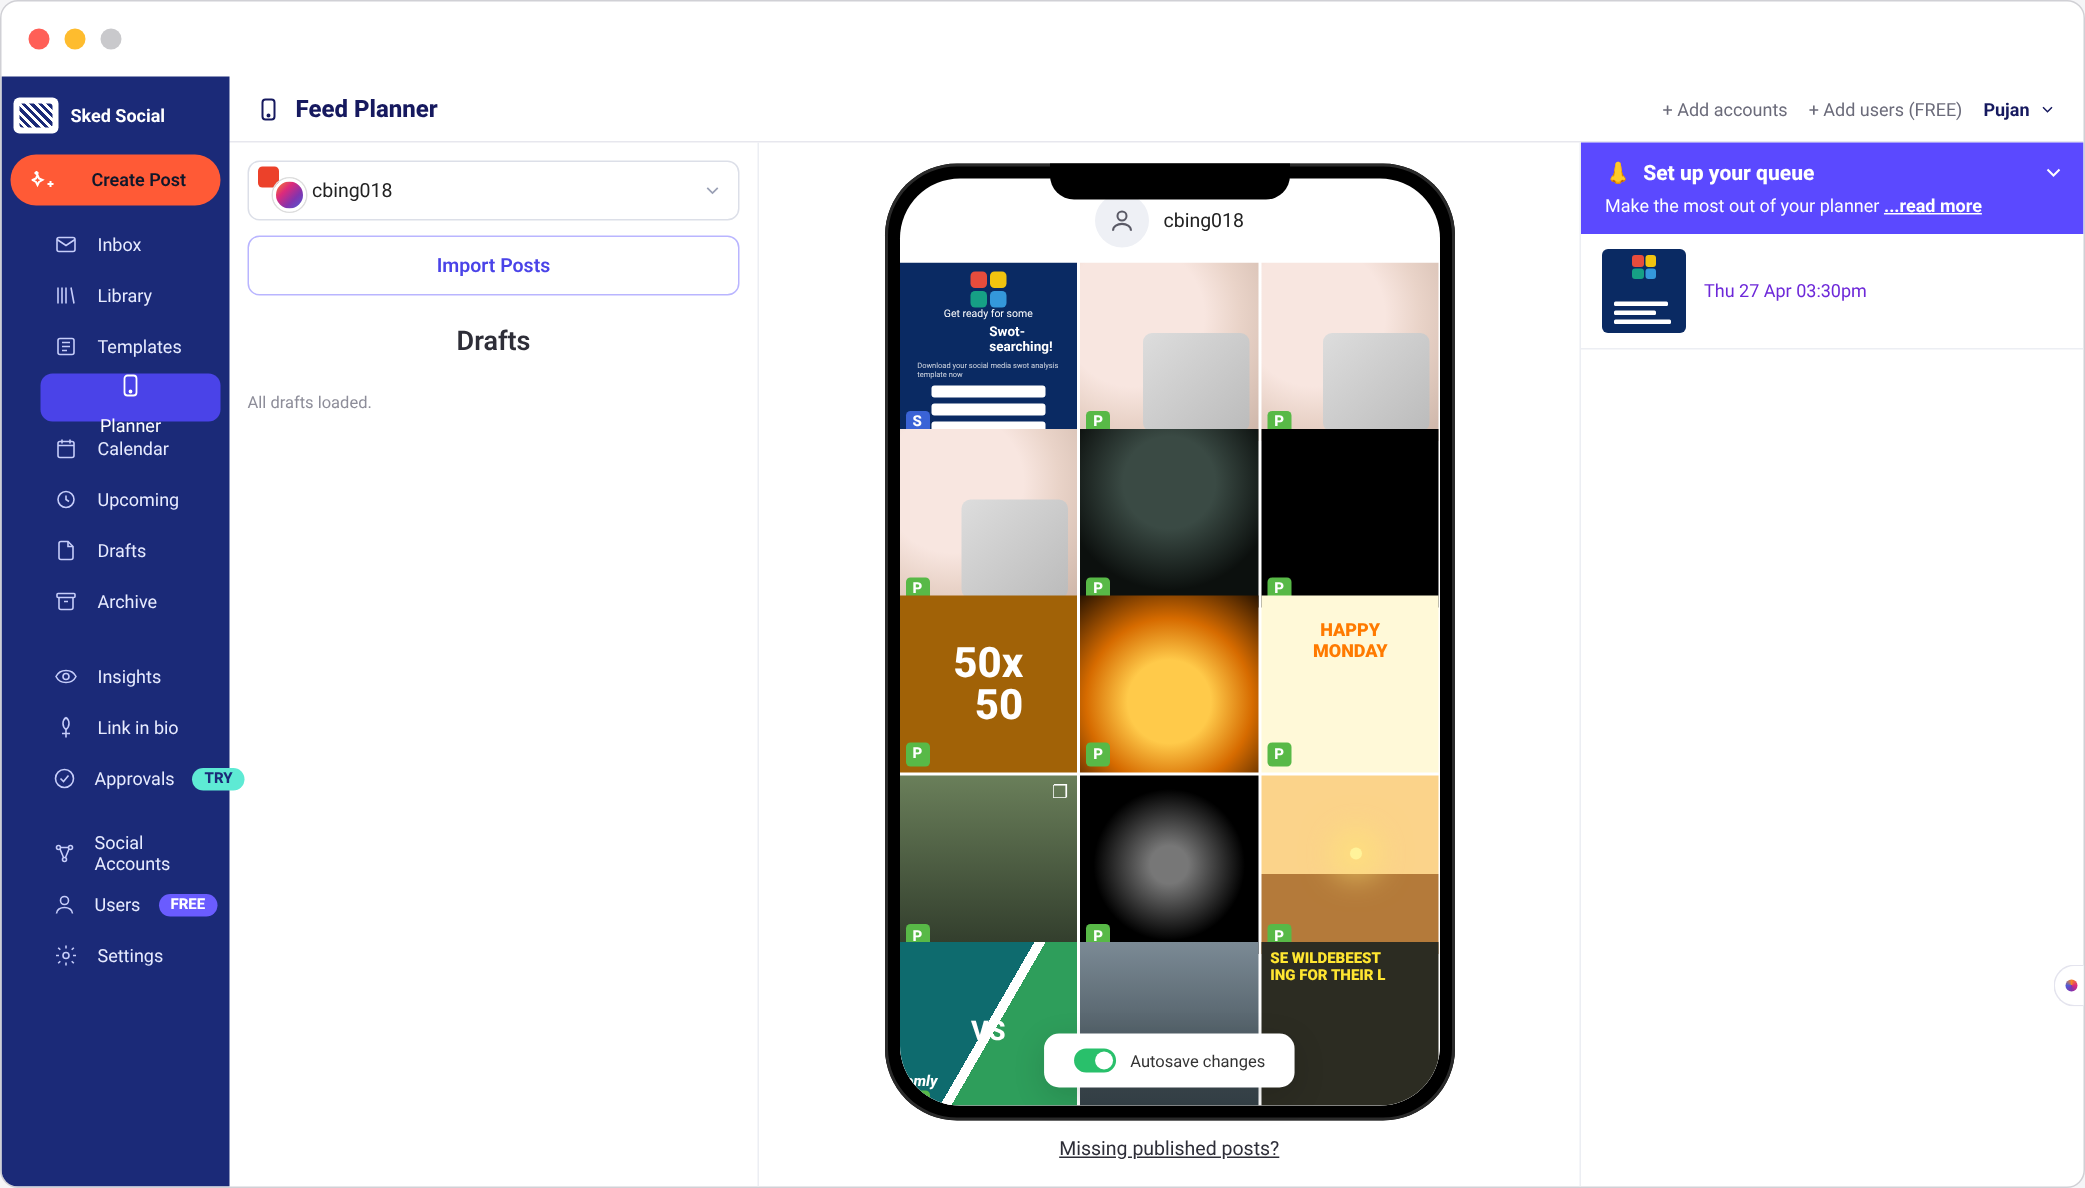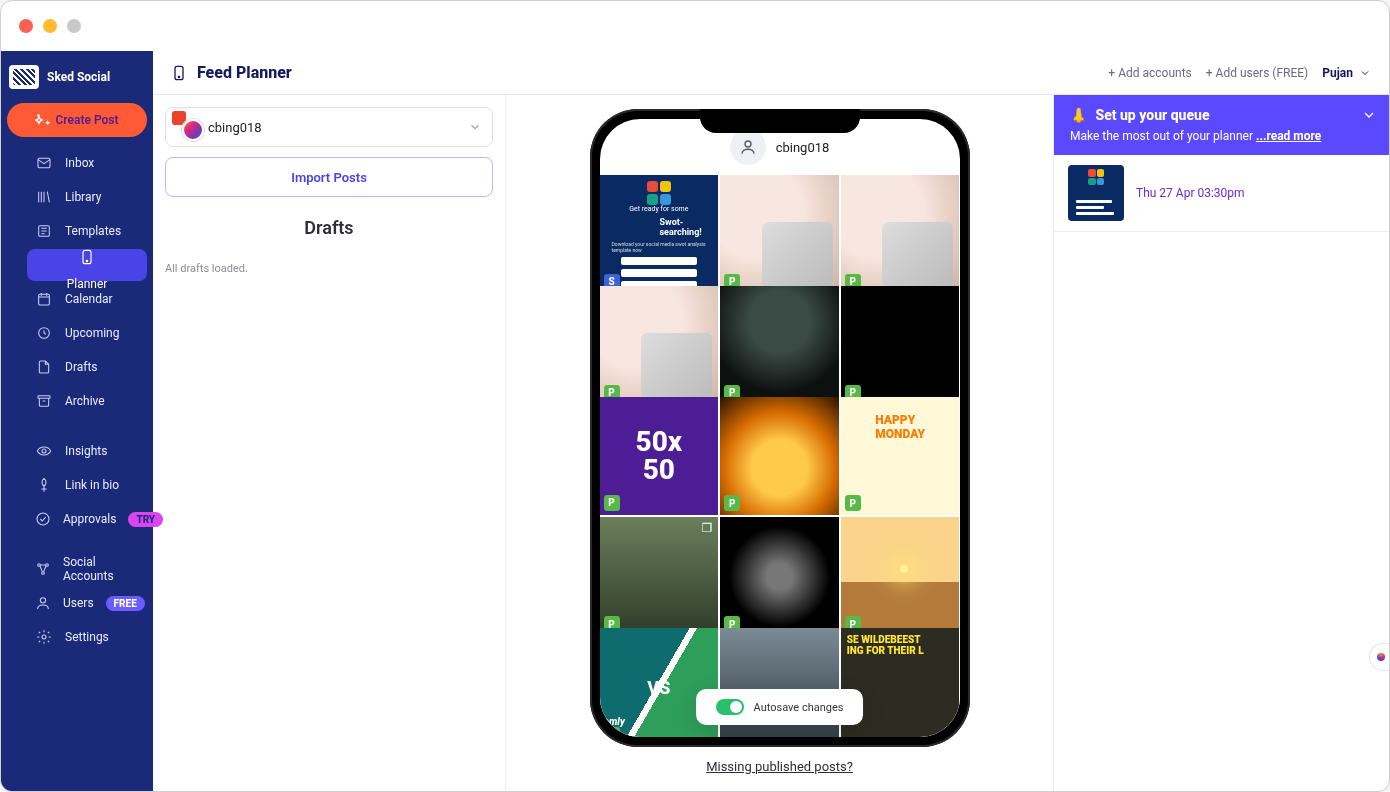--- a/index.html
+++ b/index.html
@@ -15,30 +15,30 @@
 
 .app { flex: 1; display: flex; min-height: 0; }
 
 
 .sidebar { width: 152px; background: #1b2a78; color: #fff; display: flex; flex-direction: column; padding-top: 4px; font-size: 12px; border-radius: 0; position: relative; }
 .brand-row { display: flex; align-items: center; gap: 8px; padding: 10px 12px 14px 8px; }
 .brand-logo { width: 30px; height: 24px; background: #fff; border-radius: 4px; position: relative; }
 .brand-logo::before { content:""; position:absolute; inset:4px; background: repeating-linear-gradient(45deg,#1b2a78 0 2px, transparent 2px 4px); border-radius:2px;}
 .brand-name { font-weight: 700; font-size: 12px; color: #fff; }
 
-.create-post { margin: 0 6px 10px 6px; background: #ff5a36; color: #4c1d95; border: none; border-radius: 20px; height: 34px; display: flex; align-items: center; justify-content: center; padding: 0 14px; gap: 4px; font-size: 12px; font-weight: 600; cursor: pointer; }
+.create-post { margin: 0 6px 10px 6px; background: #ff5a36; color: #0f172a; border: none; border-radius: 20px; height: 34px; display: flex; align-items: center; justify-content: flex-start; padding: 0 14px; gap: 24px; font-size: 12px; font-weight: 600; cursor: pointer; }
 .create-post .cp-icon { width: 16px; height: 16px; display:flex; align-items:center; justify-content:center; }
 
 .nav { display: flex; flex-direction: column; gap: 2px; padding: 0 6px; margin-left: 20px; }
 .nav-item { display: flex; align-items: center; gap: 12px; height: 32px; padding: 0 8px; border-radius: 8px; cursor: pointer; color: #e7ebff; font-size: 12px; }
 .nav-item .ni-icon { width: 18px; height: 18px; display:flex; align-items:center; justify-content:center; color:#c6cdfa; }
 .nav-item.active { background: #4a43e8; color: #fff; flex-direction: column; }
 .nav-item.active .ni-icon { color: #fff; }
 .nav-sep { height: 14px; }
-.nav-pill { background: #d946ef; color: #1b2a78; border-radius: 10px; padding: 2px 8px; font-size: 10px; font-weight: 800; }
+.nav-pill { background: #5eead4; color: #1b2a78; border-radius: 10px; padding: 2px 8px; font-size: 10px; font-weight: 800; }
 .nav-pill.purple { background: #6a5cff; color: #fff; }
 
 
 .main { flex: 1; display: flex; flex-direction: column; min-width: 0; }
 
 .topbar { height: 44px; border-bottom: 1px solid #e7e7ee; display: flex; align-items: center; padding: 0 18px; gap: 14px; }
 .topbar .page-title { display:flex; align-items:center; gap:10px; color:#16195f; font-weight:800; font-size:16px; }
 .topbar .spacer { flex:1; }
 .topbar .link { color:#6b6b7a; font-size:12px; cursor:pointer; }
 .topbar .user-menu { color:#16195f; font-weight:700; font-size:12px; display:flex; align-items:center; gap:6px; cursor:pointer;}
@@ -85,24 +85,24 @@
 .c1 .logo4 { position:absolute; top:6px; left:50%; transform:translateX(-50%); width:24px; height:24px; display:grid; grid-template-columns:1fr 1fr; grid-template-rows:1fr 1fr; gap:2px;}
 .c1 .logo4 span:nth-child(1){background:#e74c3c;border-radius:3px;}
 .c1 .logo4 span:nth-child(2){background:#f1c40f;border-radius:3px;}
 .c1 .logo4 span:nth-child(3){background:#16a085;border-radius:3px;}
 .c1 .logo4 span:nth-child(4){background:#3498db;border-radius:3px;}
 
 .c-hand { background: radial-gradient(circle at 30% 30%, #f8e6e0 0 40%, #e9d3c8 60%, #cbb3a6 100%); }
 .c-hand::before{content:"";position:absolute;right:6px;bottom:6px;width:60%;height:55%;background:linear-gradient(135deg,#ddd,#bbb);border-radius:6px;}
 .c-dark { background:#000; }
 .c-soldier { background: radial-gradient(circle at 50% 30%, #3a4a44 0 30%, #0c100e 70%); }
-.c-5050 { background:#4c1d95; color:#fff; display:flex; align-items:center; justify-content:center; font-size:28px; font-weight:800; line-height:1; text-align:center;}
+.c-5050 { background:#a16207; color:#fff; display:flex; align-items:center; justify-content:center; font-size:28px; font-weight:800; line-height:1; text-align:right;}
 .c-fire { background: radial-gradient(circle at 50% 60%, #ffca4a 0 30%, #d66b00 60%, #2a1400 100%); }
 .c-monday { background:#fff9d8; display:flex; align-items:flex-start; justify-content:center; padding-top:16px; }
-.c-monday span { color:#ff7a00; font-weight:900; font-size:12px; text-align:left; }
+.c-monday span { color:#ff7a00; font-weight:900; font-size:12px; text-align:center; }
 .c-bridge { background: linear-gradient(#6a7f5a,#2f3a2a); }
 .c-ac { background: radial-gradient(circle at 50% 50%, #777 0 15%, #000 60%); }
 .c-desert { background: linear-gradient(#fbd38a 0 55%, #b47a3a 55% 100%); }
 .c-desert::after{content:"";position:absolute;left:50%;top:40%;width:8px;height:8px;background:#fff39a;border-radius:50%;box-shadow:0 0 20px 12px rgba(255,230,120,0.6);}
 .c-vs { background: linear-gradient(120deg,#0e6b6e 0 48%, #fff 48% 52%, #2e9e5b 52% 100%); color:#fff; display:flex; align-items:center; justify-content:center; font-weight:800; font-size:18px;}
 .c-wild { background:#2c2c22; }
 .c-wild .txt { position:absolute; inset:6px; color:#ffe631; font-weight:900; font-size:10px; line-height:1.1; }
 .c-storm { background: linear-gradient(#7b8a95,#2e3a40); }
 
 .autosave { position:absolute; bottom:22px; left:50%; transform:translateX(-50%); background:#fff; border-radius:10px; box-shadow:0 6px 22px rgba(0,0,0,.14); height:36px; display:flex; align-items:center; gap:10px; padding:0 20px; font-size:11px; color:#333; z-index:3;}

